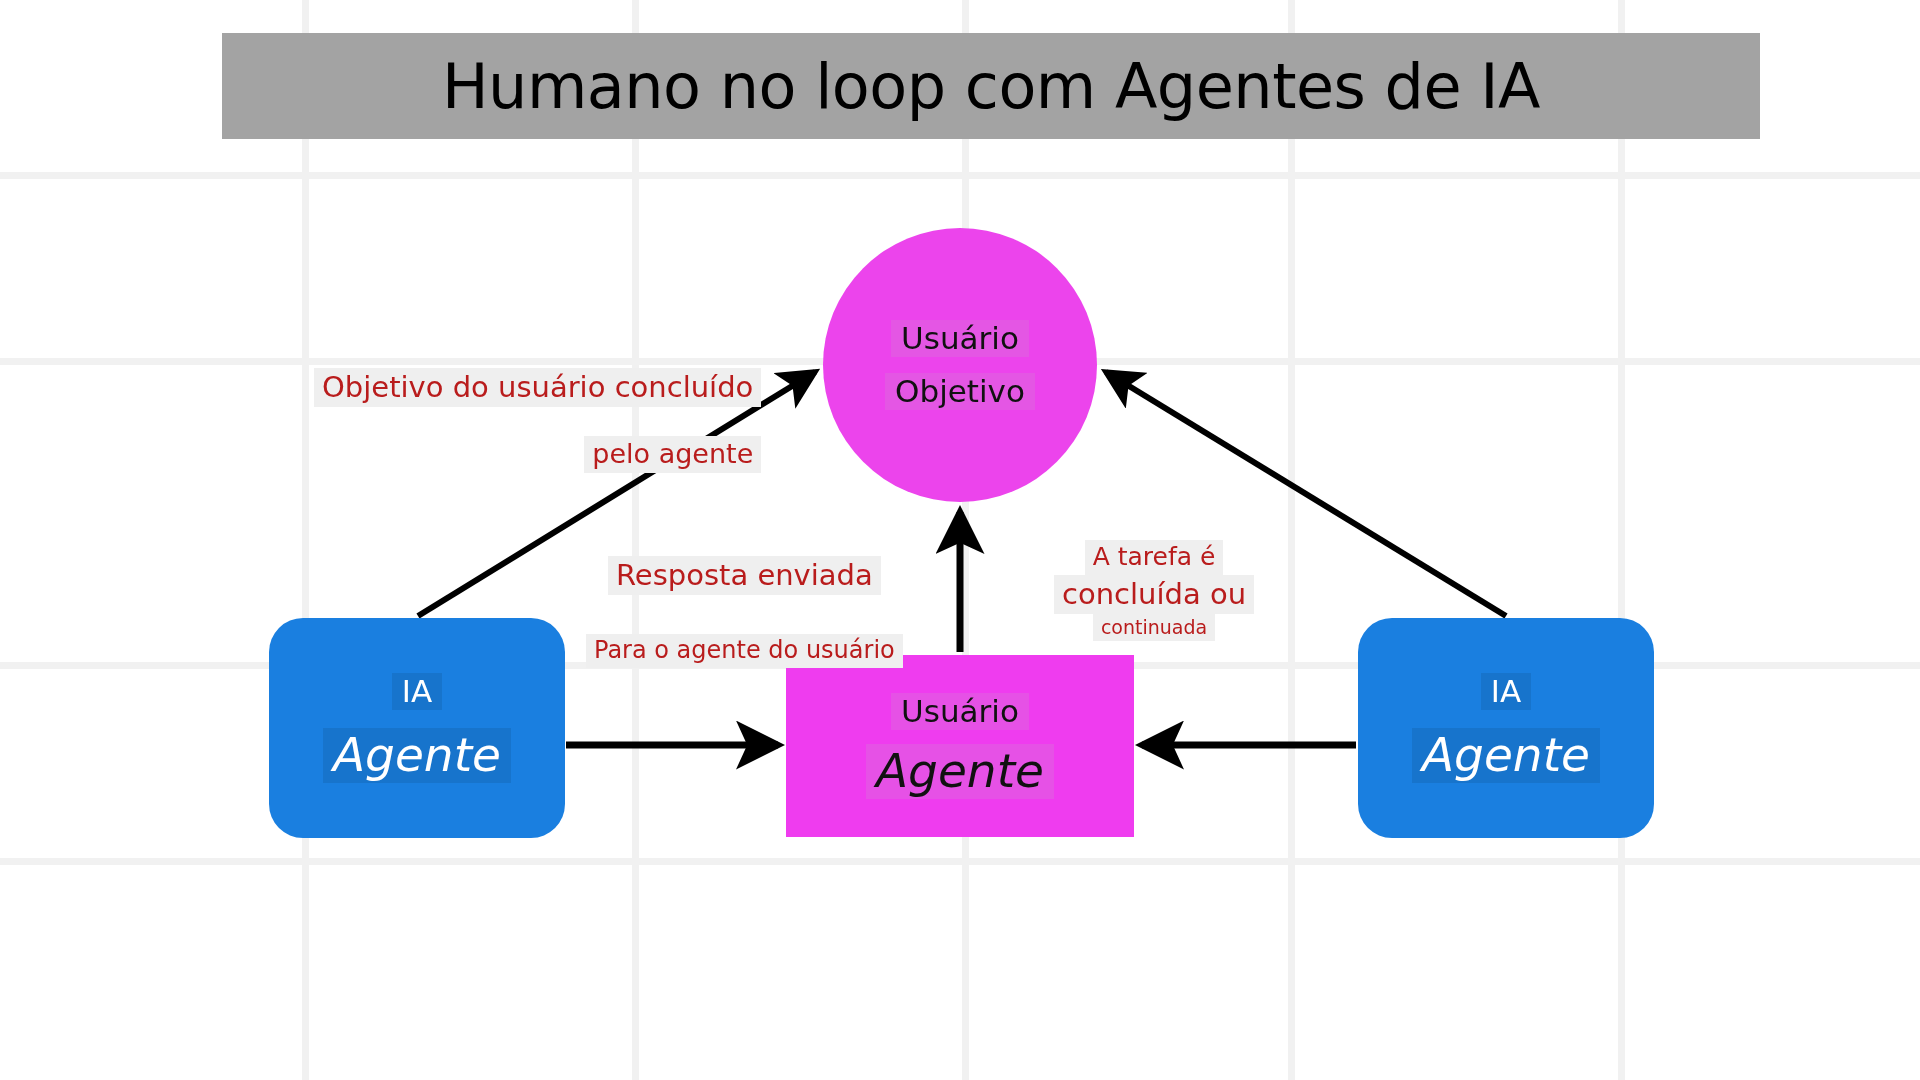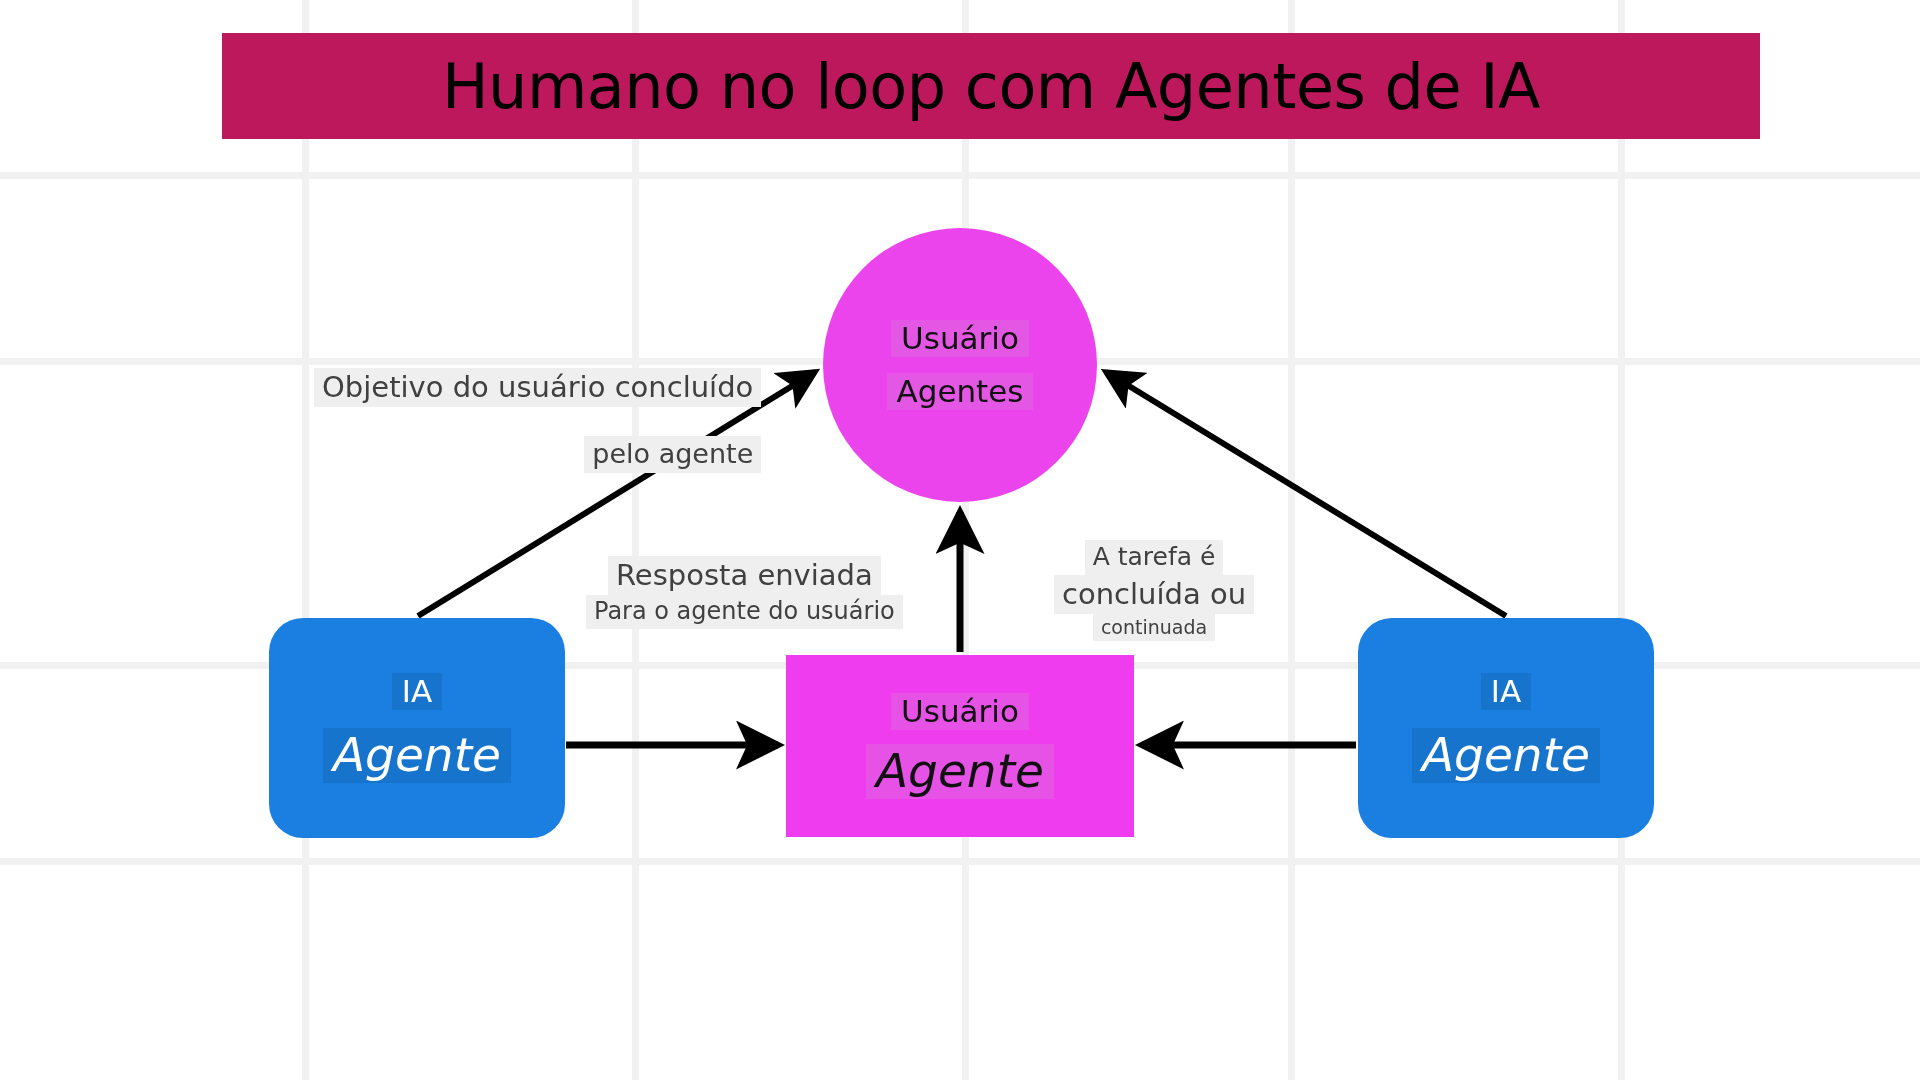--- a/index.html
+++ b/index.html
@@ -37,21 +37,21 @@
     position: absolute;
     left: 0;
     width: 100%;
     height: 7px;
     background: #f1f1f1;
   }
 
   
   .banner {
     position: absolute;
-    background: #be185d;
+    background: #a3a3a3;
     display: flex;
     align-items: center;
     justify-content: center;
     color: #000000;
     white-space: nowrap;
     text-align: center;
   }
   #title-banner {
     left: 222px;
     top: 33px;
@@ -147,38 +147,39 @@
   
   .edge-label {
     position: absolute;
     display: flex;
     flex-direction: column;
     white-space: nowrap;
   }
   .edge-label span {
     display: inline-block;
     background: #efefef;
-    color: #404040;
+    color: #b91c1c;
     padding: 2px 8px;
     line-height: 1.22;
   }
   .lbl-align-right { align-items: flex-end; }
   .lbl-align-center { align-items: center; }
 
   #label-goal-completed {
     left: 314px;
     top: 368px;
     font-size: 29px;
   }
   #label-goal-completed .sub { font-size: 27px; margin-top: 29px; }
 
   #label-response-sent {
     left: 586px;
     top: 556px;
     font-size: 29px;
+    gap: 39px;
   }
   #label-response-sent .sub { font-size: 24px; }
 
   #label-task-status {
     left: 1054px;
     top: 540px;
     font-size: 25px;
     text-align: right;
   }
   #label-task-status .mid { font-size: 29px; }
@@ -216,21 +217,21 @@
 
     <line x1="960" y1="652" x2="960" y2="512" stroke="#000000" stroke-width="7" marker-end="url(#arrowhead)"></line>
 
     <line x1="566" y1="745" x2="778" y2="745" stroke="#000000" stroke-width="7" marker-end="url(#arrowhead)"></line>
 
     <line x1="1356" y1="745" x2="1142" y2="745" stroke="#000000" stroke-width="7" marker-end="url(#arrowhead)"></line>
   </svg>
 
   <div id="user-goal-circle" class="node node-circle">
     <span class="node-line line-small magenta-chip">Usuário</span>
-    <span class="node-line line-small magenta-chip">Agentes</span>
+    <span class="node-line line-small magenta-chip">Objetivo</span>
   </div>
 
   <div id="user-agent-box" class="node">
     <span class="node-line line-small magenta-chip">Usuário</span>
     <span class="node-line line-large magenta-chip">Agente</span>
   </div>
 
   <div id="ai-agent-left" class="node node-rounded">
     <span class="node-line line-small blue-chip">IA</span>
     <span class="node-line line-large blue-chip">Agente</span>

